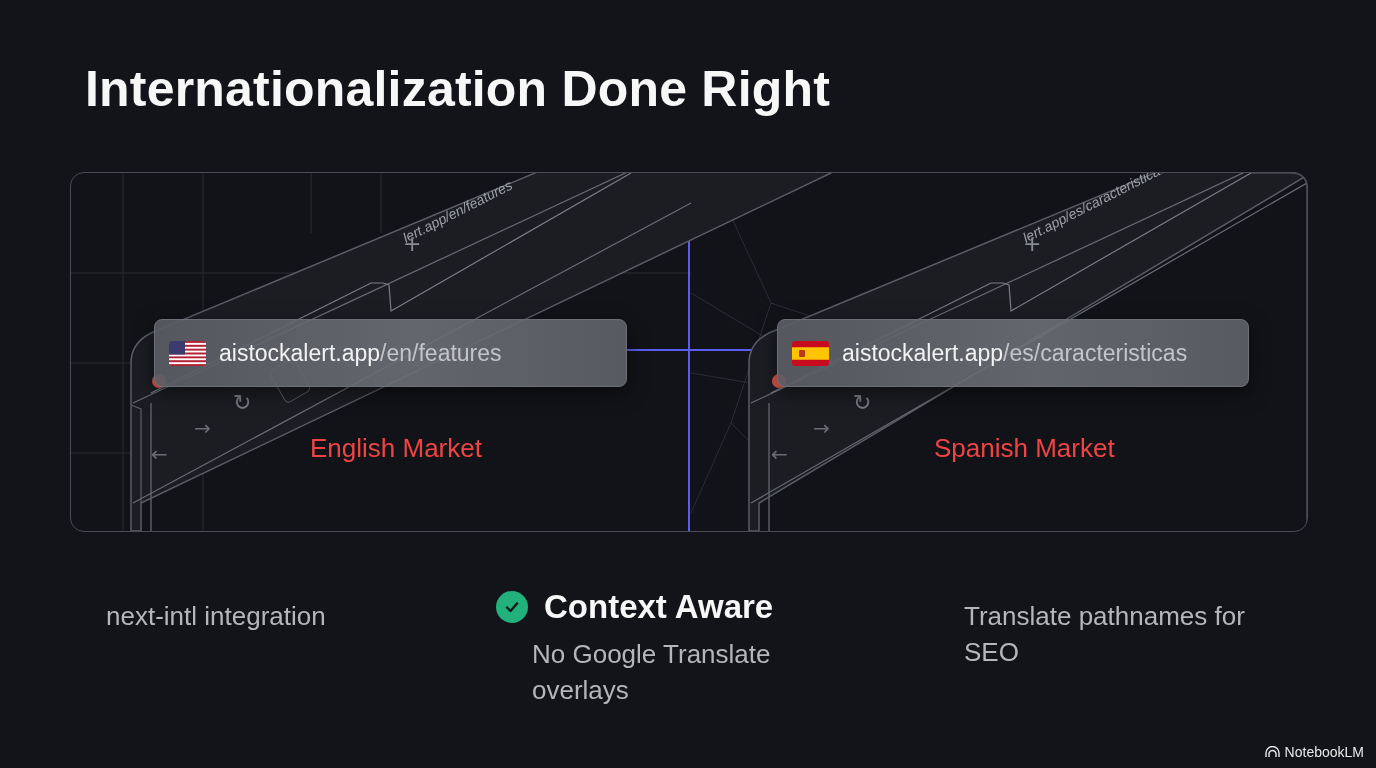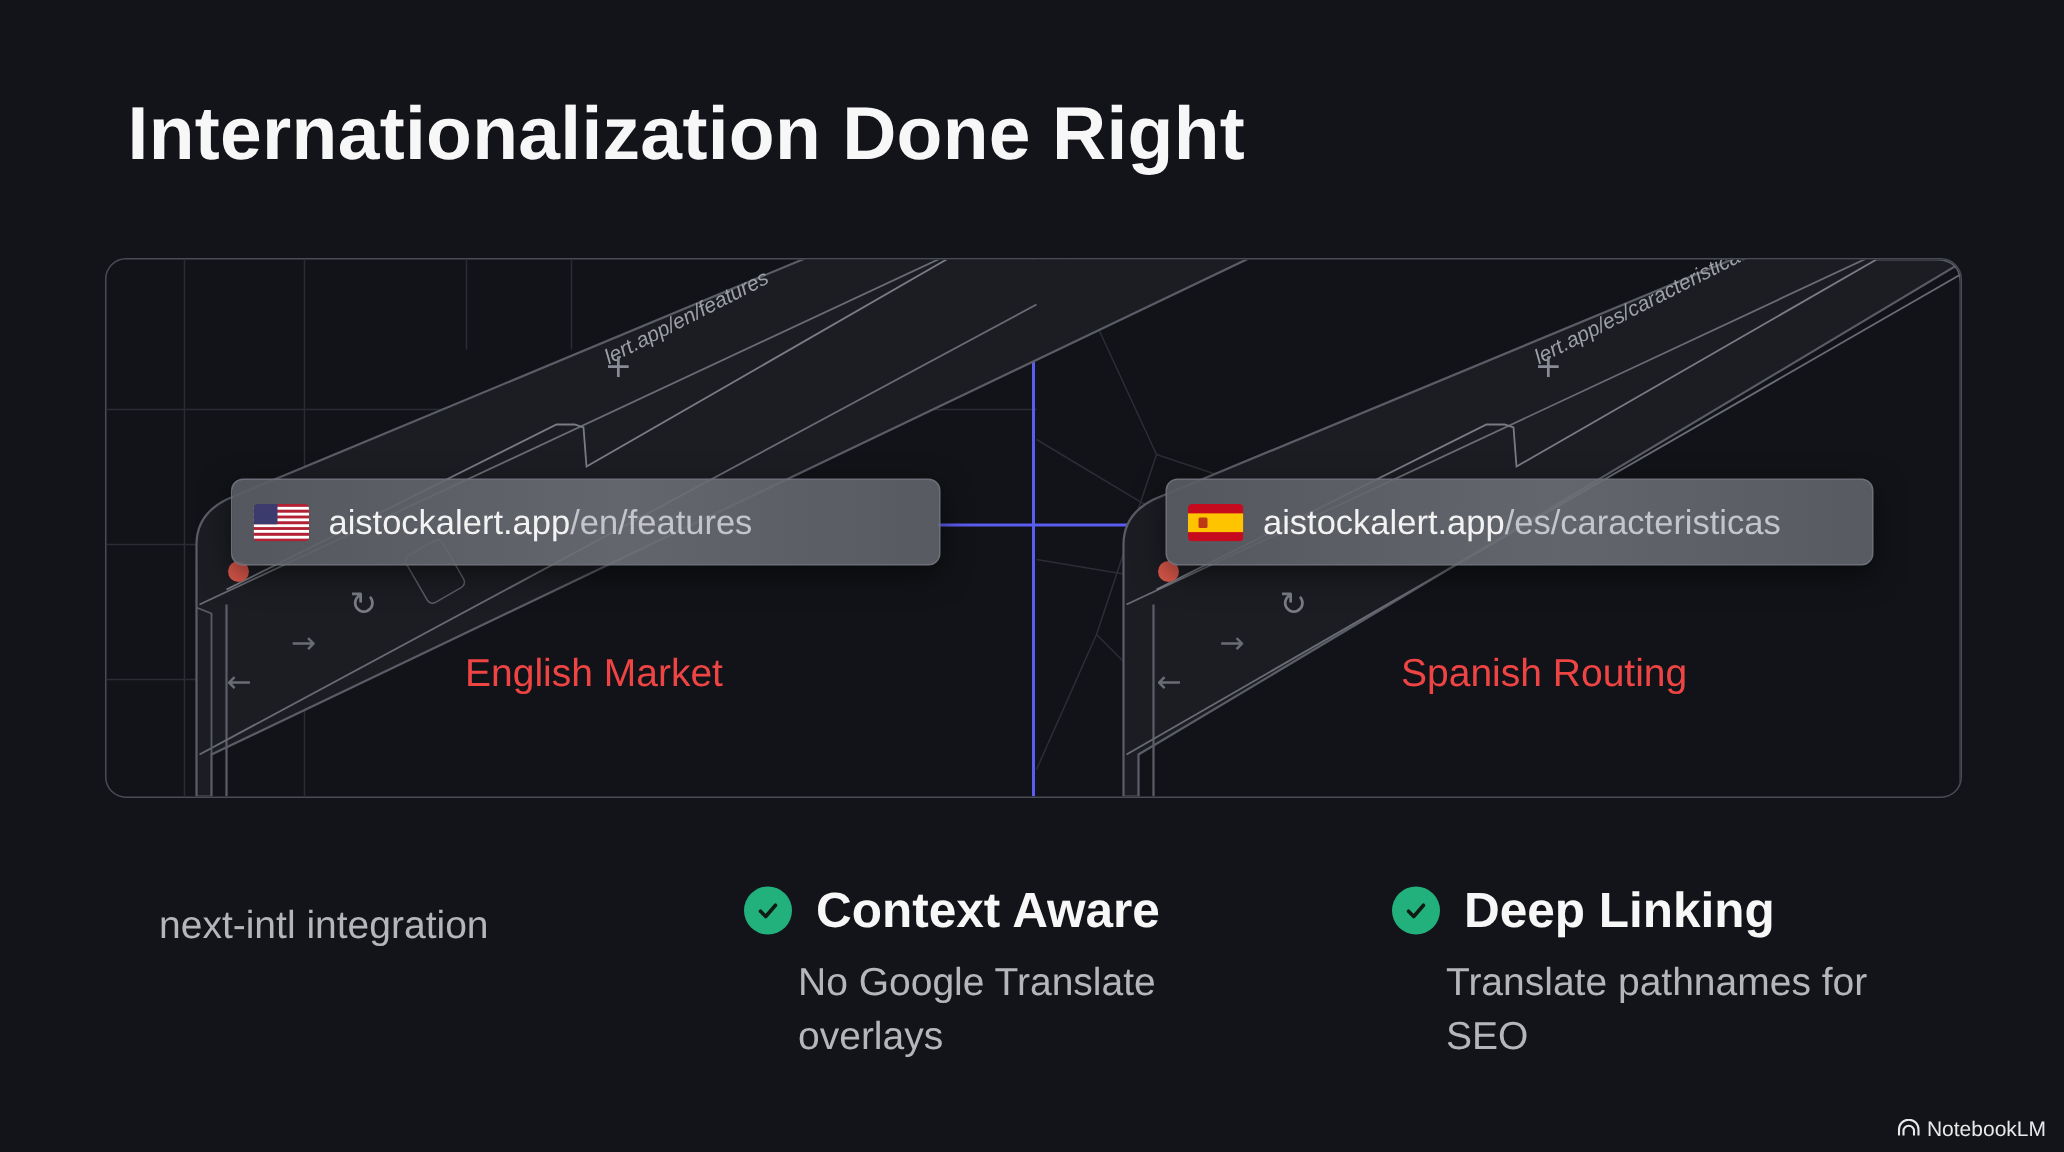--- a/index.html
+++ b/index.html
@@ -16,21 +16,21 @@
     color: #f7f7f8; margin: 0;
   }
   .stage {
     position: absolute; left: 70px; top: 172px;
     width: 1236px; height: 358px;
     border: 1.5px solid #4a4c55; border-radius: 14px;
     overflow: hidden; background: #121318;
   }
   .stage svg.bg { position: absolute; left: 0; top: 0; }
   .url-chip {
-    position: absolute; height: 58px;
+    position: absolute; height: 68px;
     border-radius: 8px;
     border: 1px solid #6d6f78;
     background: linear-gradient(90deg, rgba(90,92,100,0.92), rgba(110,112,120,0.88) 55%, rgba(96,98,106,0.9));
     box-shadow: 0 6px 20px rgba(0,0,0,0.5);
     display: flex; align-items: center; padding-left: 14px; box-sizing: border-box;
   }
   .flag { width: 37px; height: 25px; border-radius: 3px; overflow: hidden; margin-right: 13px; flex: none; }
   .url-text { font-size: 23px; white-space: nowrap; }
   .url-host { color: #f2f2f3; }
   .url-path { color: #c4c5ca; }
@@ -144,48 +144,40 @@
       <svg width="37" height="25" viewBox="0 0 37 25">
         <rect width="37" height="25" fill="#c60b1e"></rect>
         <rect y="6.25" width="37" height="12.5" fill="#ffc400"></rect>
         <rect x="7" y="9" width="6" height="7" rx="1" fill="#ad1519" opacity="0.8"></rect>
       </svg>
     </div>
     <span class="url-text">
       <span class="url-host">aistockalert.app</span><span class="url-path">/es/caracteristicas</span>
     </span>
   </div>
-  <div class="market-label" style="left:863px; top:260px;">Spanish Routing</div>
+  <div class="market-label" style="left:863px; top:260px;">Spanish Market</div>
 </div>
 
 <div class="feature" style="left:70px;">
   <div class="fdesc" style="width:300px;">next-intl integration</div>
 </div>
 
 <div class="feature" style="left:496px;">
   <div class="head">
     <div class="check">
       <svg width="16" height="16" viewBox="0 0 16 16">
           <path d="M3 8.5 L6.5 12 L13 4.5" stroke="#0f1a16" stroke-width="2.4" fill="none" stroke-linecap="round" stroke-linejoin="round"></path>
         </svg>
     </div>
     <span class="ftitle">Context Aware</span>
   </div>
   <div class="fdesc" style="width:290px;">No Google Translate overlays</div>
 </div>
 
 <div class="feature" style="left:928px;">
-  <div class="head">
-    <div class="check">
-      <svg width="16" height="16" viewBox="0 0 16 16">
-          <path d="M3 8.5 L6.5 12 L13 4.5" stroke="#0f1a16" stroke-width="2.4" fill="none" stroke-linecap="round" stroke-linejoin="round"></path>
-        </svg>
-    </div>
-    <span class="ftitle">Deep Linking</span>
-  </div>
   <div class="fdesc" style="width:290px;">Translate pathnames for SEO</div>
 </div>
 
 <div class="brand">
   <svg width="15" height="12" viewBox="0 0 15 12">
     <path d="M1 11 V7 A6.5 6.5 0 0 1 14 7 V11" stroke="#e8e8ea" stroke-width="1.4" fill="none"></path>
     <path d="M4 11 V8 A3.5 3.5 0 0 1 11 8 V11" stroke="#e8e8ea" stroke-width="1.4" fill="none"></path>
   </svg>
   <span>NotebookLM</span>
 </div>

